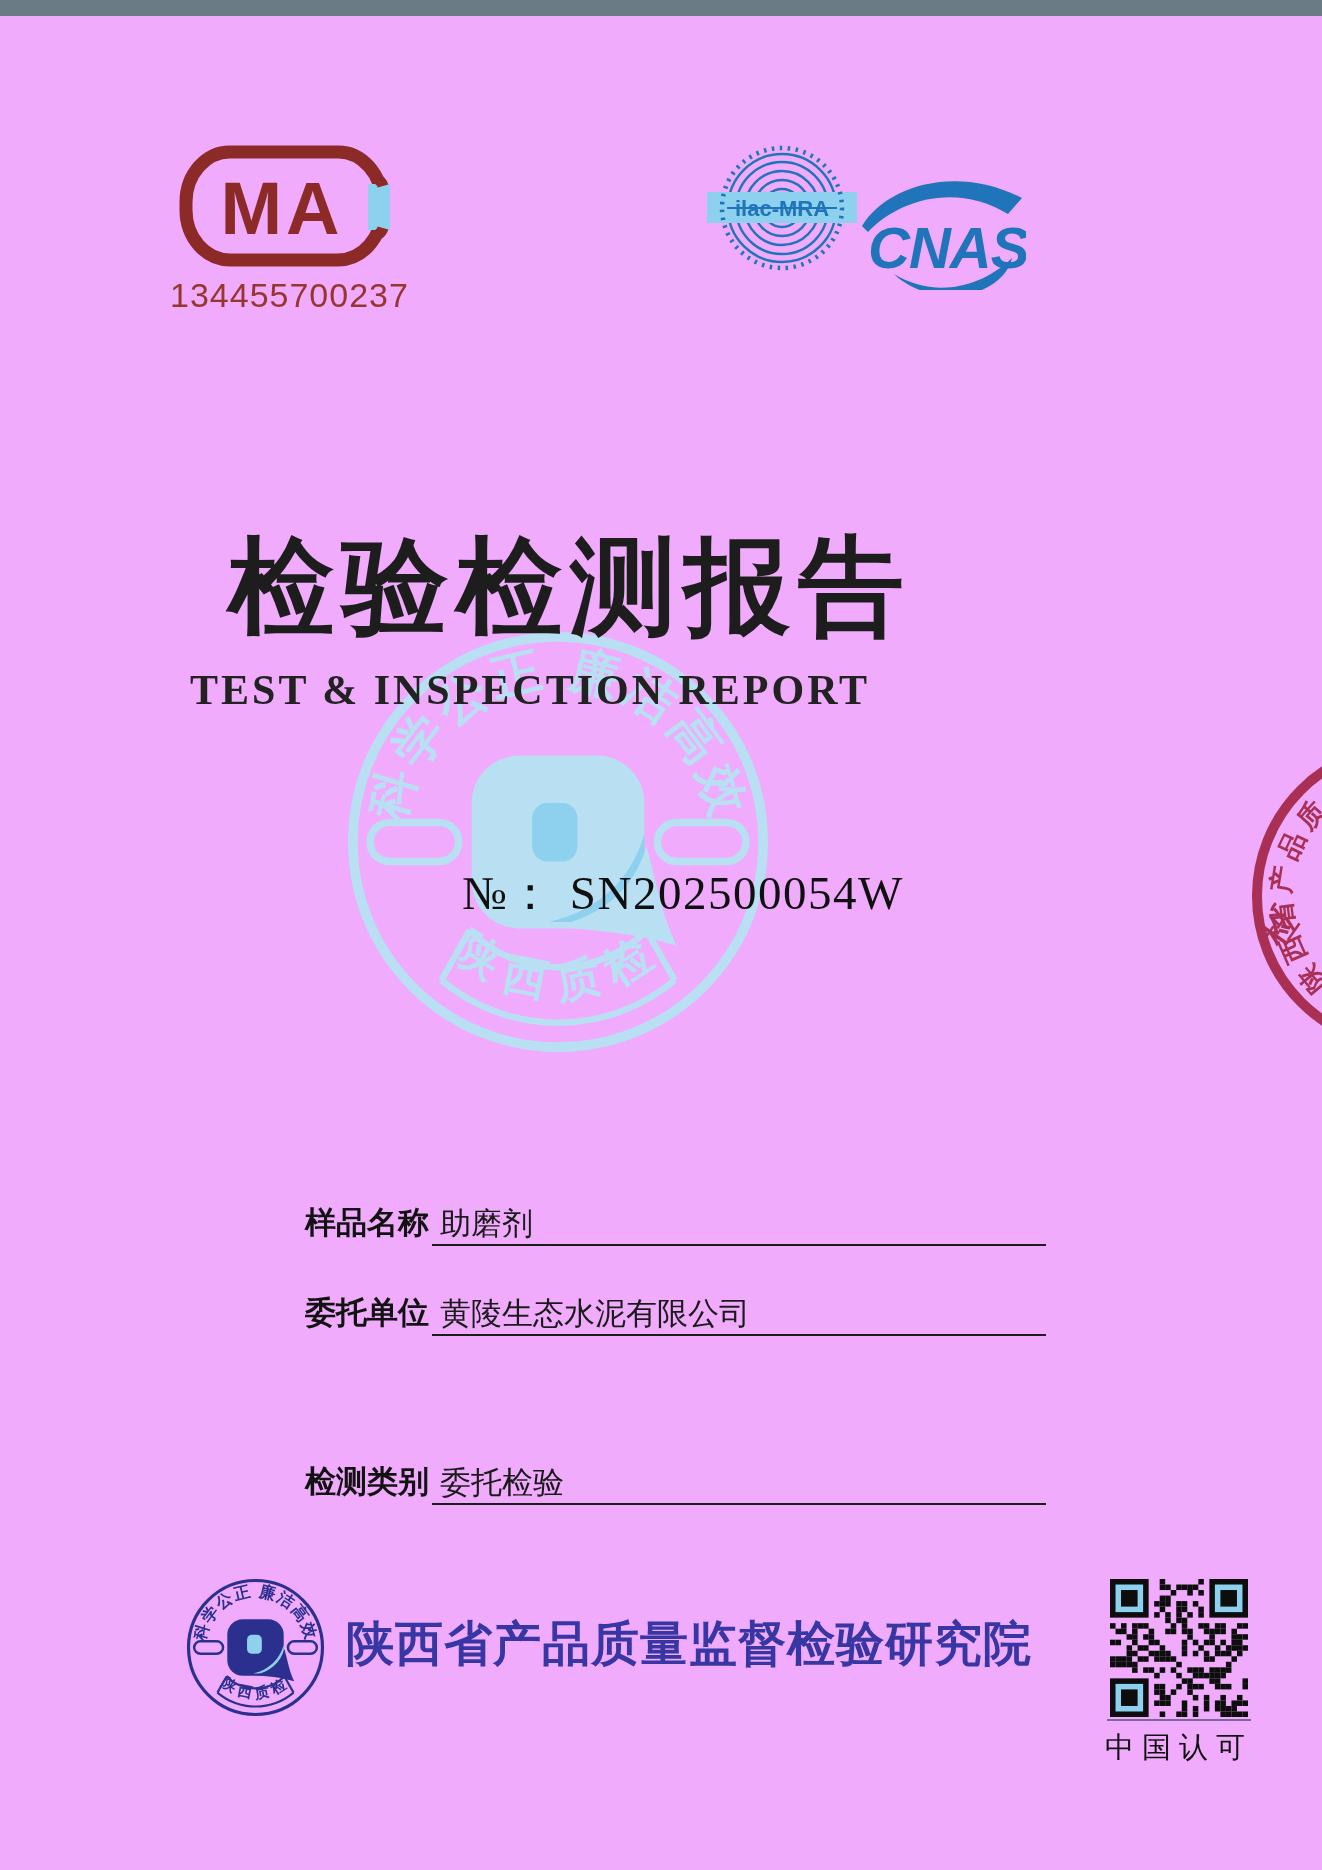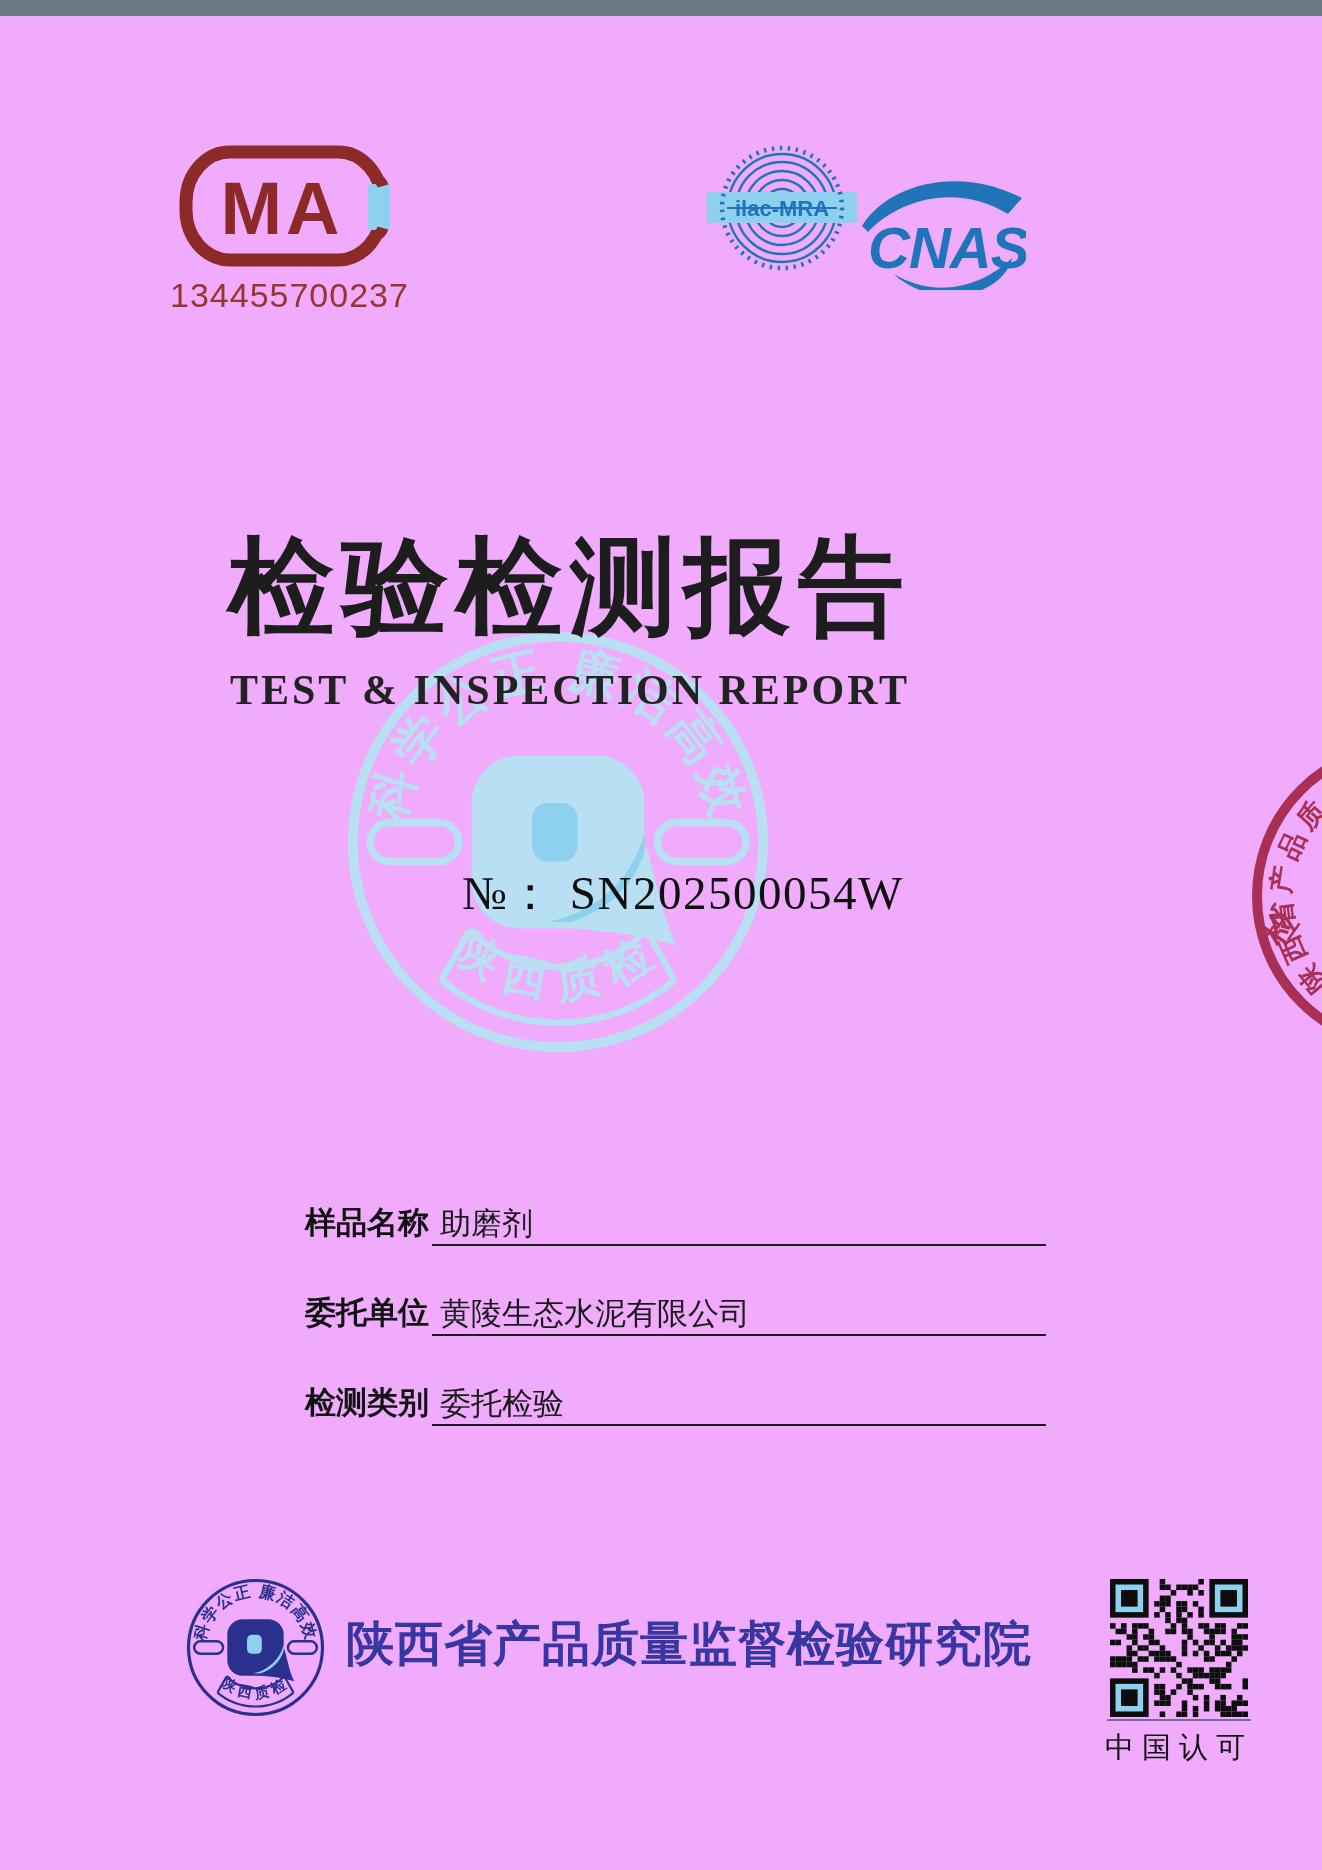--- a/index.html
+++ b/index.html
@@ -23,37 +23,37 @@
     color:#3b3b3b;font-size:22px;line-height:27px;
   }
   .accred .zh{letter-spacing:4px;}
   
   .title-zh{
     position:absolute;left:190px;top:500px;width:760px;text-align:center;
     font-family:Liberation Sans, sans-serif;font-weight:bold;
     font-size:106px;letter-spacing:8px;color:#1d1d1d;white-space:nowrap;
   }
   .title-en{
-    position:absolute;left:190px;top:650px;width:760px;text-align:center;
+    position:absolute;left:190px;top:650px;width:760px;text-align:left;
     font-family:"Liberation Serif","DejaVu Serif",serif;font-weight:bold;
     font-size:42px;letter-spacing:3px;color:#222;white-space:nowrap;
   }
   
   .report-no{
     position:absolute;left:462px;top:846px;white-space:nowrap;
     font-family:"Liberation Serif","DejaVu Serif",serif;
     font-size:47px;color:#101010;
   }
   .report-no .val{margin-left:16px;letter-spacing:1.5px;}
   
   .watermark{position:absolute;left:342px;top:610px;width:432px;height:432px;color:#b9dff3;}
   .footer-seal{position:absolute;left:185px;top:1561px;width:141px;height:141px;color:#2b2f8e;}
   
   .field{position:absolute;left:305px;width:741px;height:46px;}
-  .f1{top:1186px;} .f2{top:1276px;} .f3{top:1366px;}
+  .f1{top:1186px;} .f2{top:1276px;} .f3{top:1445px;}
   .field-label{
     position:absolute;left:0;top:0;font-weight:bold;font-size:31px;
     color:#121212;letter-spacing:0px;white-space:nowrap;
   }
   .field-value{
     position:absolute;left:135px;top:1px;font-size:31px;color:#1a1a1a;
     font-family:"Liberation Serif","DejaVu Serif",serif;white-space:nowrap;
   }
   .field-line{position:absolute;left:127px;right:0;top:42px;border-bottom:2px solid #1c1c1c;}
   

